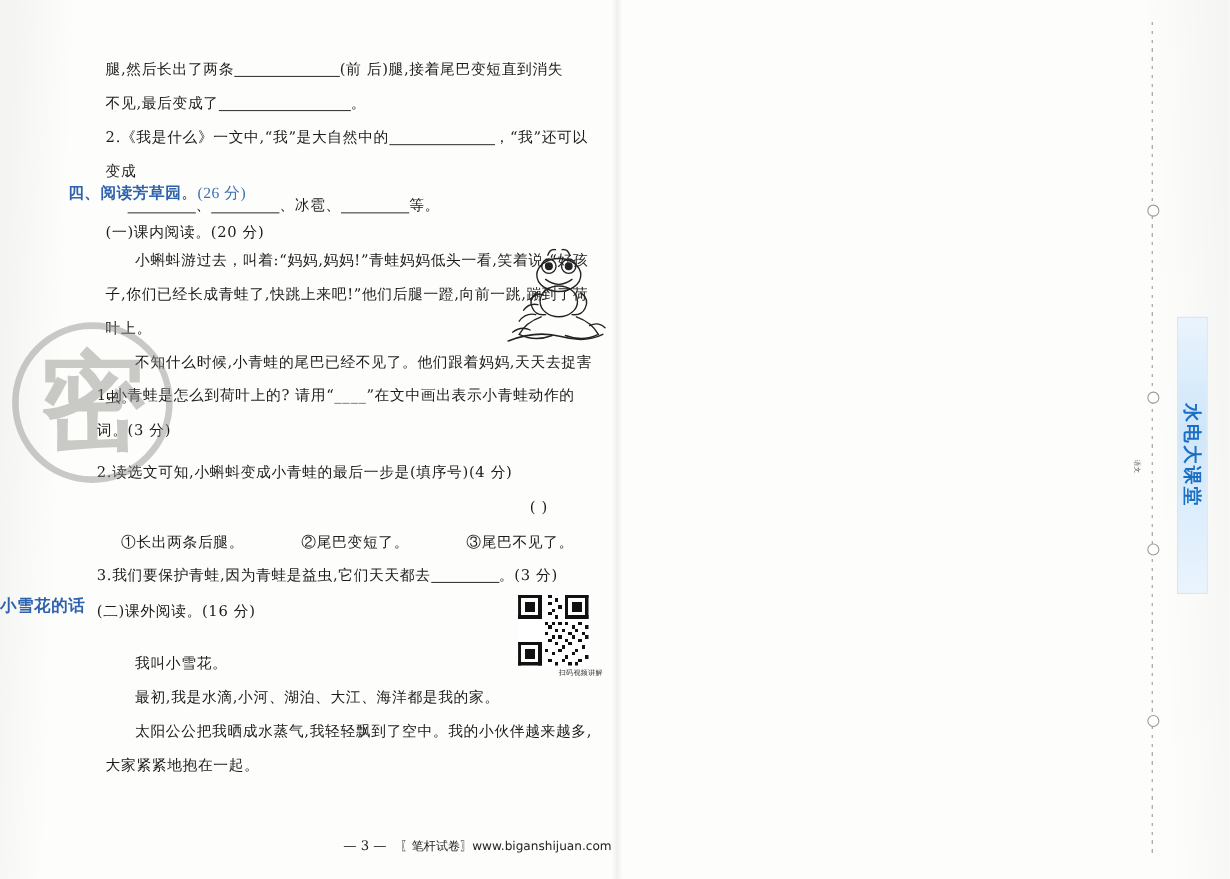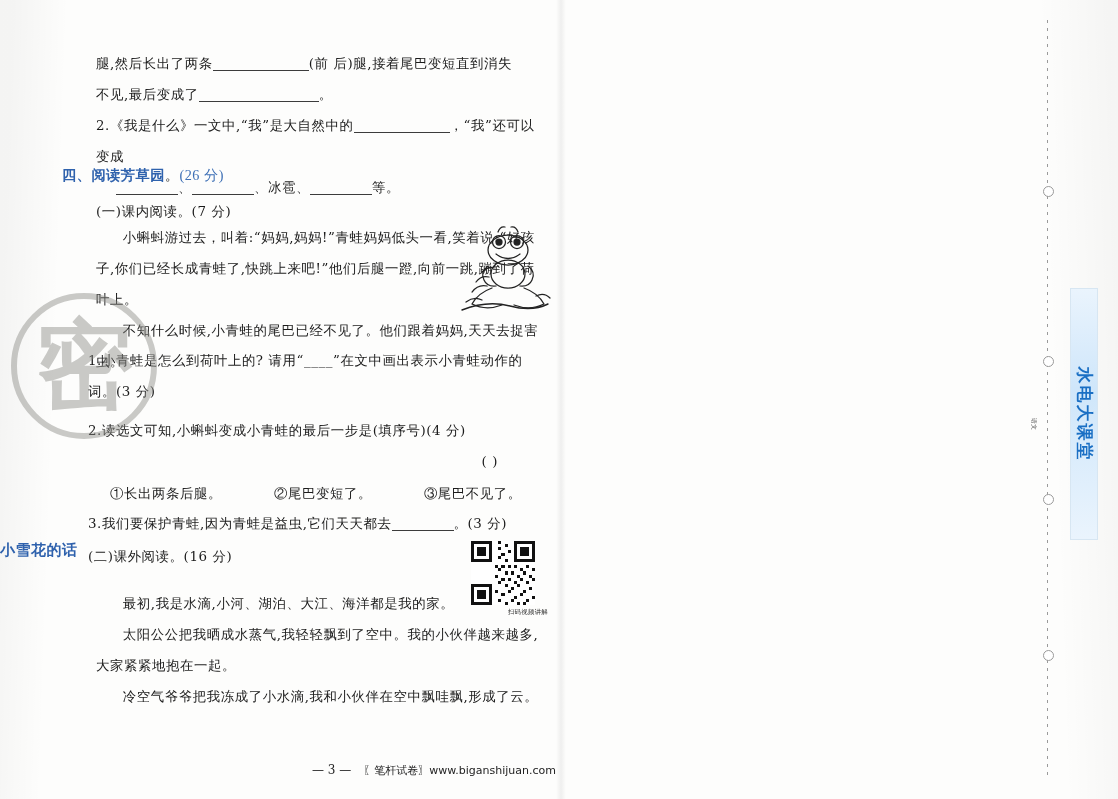--- a/index.html
+++ b/index.html
@@ -123,21 +123,21 @@
       </p>
       <p>
         <span style="display:inline-block;width:20px"></span><span class="ul u-m"></span><span>、</span><span class="ul u-m"></span><span>、冰雹、</span><span class="ul u-m"></span><span>等。</span>
       </p>
     </div>
 
     <div id="secIV" class="head">
       <span>四、阅读芳草园</span><span class="blk" style="font-weight:normal">。</span><span class="pt">(26 分)</span>
     </div>
 
-    <div id="subA" class="zh">(一)课内阅读。(7 分)</div>
+    <div id="subA" class="zh">(一)课内阅读。(20 分)</div>
 
     <div id="passage1" class="zh">
       <p class="ind">小蝌蚪游过去，叫着:“妈妈,妈妈!”青蛙妈妈低头一看,笑着说:“好孩子,你们已经长成青蛙了,快跳上来吧!”他们后腿一蹬,向前一跳,蹦到了荷叶上。</p>
       <p class="ind">不知什么时候,小青蛙的尾巴已经不见了。他们跟着妈妈,天天去捉害虫。</p>
     </div>
 
     <div id="q1" class="zh">1.小青蛙是怎么到荷叶上的? 请用“____”在文中画出表示小青蛙动作的词。(3 分)</div>
 
     <div id="q2" class="zh">
       <span>2.读选文可知,小蝌蚪变成小青蛙的最后一步是(填序号)(4 分)</span>
@@ -152,23 +152,23 @@
 
     <div id="q3" class="zh">
       <span>3.我们要保护青蛙,因为青蛙是益虫,它们天天都去</span><span class="ul u-m"></span><span>。(3 分)</span>
     </div>
 
     <div id="subB" class="zh">(二)课外阅读。(16 分)</div>
 
     <div id="title2" class="head" style="font-size:15px;">小雪花的话</div>
 
     <div id="passage2" class="zh">
+      <p class="ind">我叫小雪花。</p>
       <p class="ind">最初,我是水滴,小河、湖泊、大江、海洋都是我的家。</p>
       <p class="ind">太阳公公把我晒成水蒸气,我轻轻飘到了空中。我的小伙伴越来越多,大家紧紧地抱在一起。</p>
-      <p class="ind">冷空气爷爷把我冻成了小水滴,我和小伙伴在空中飘哇飘,形成了云。</p>
     </div>
 
     <svg id="frog" viewBox="0 0 104 100">
       <g fill="none" stroke="#222" stroke-width="1.25" stroke-linecap="round">
         <ellipse cx="56" cy="24" rx="20" ry="15"></ellipse>
         <circle cx="47" cy="16" r="6.5"></circle>
           <circle cx="65" cy="16" r="6.5"></circle>
         <circle cx="47" cy="16" r="3" fill="#222"></circle>
           <circle cx="65" cy="16" r="3" fill="#222"></circle>
         <path d="M44 28 q12 9 24 0"></path>

